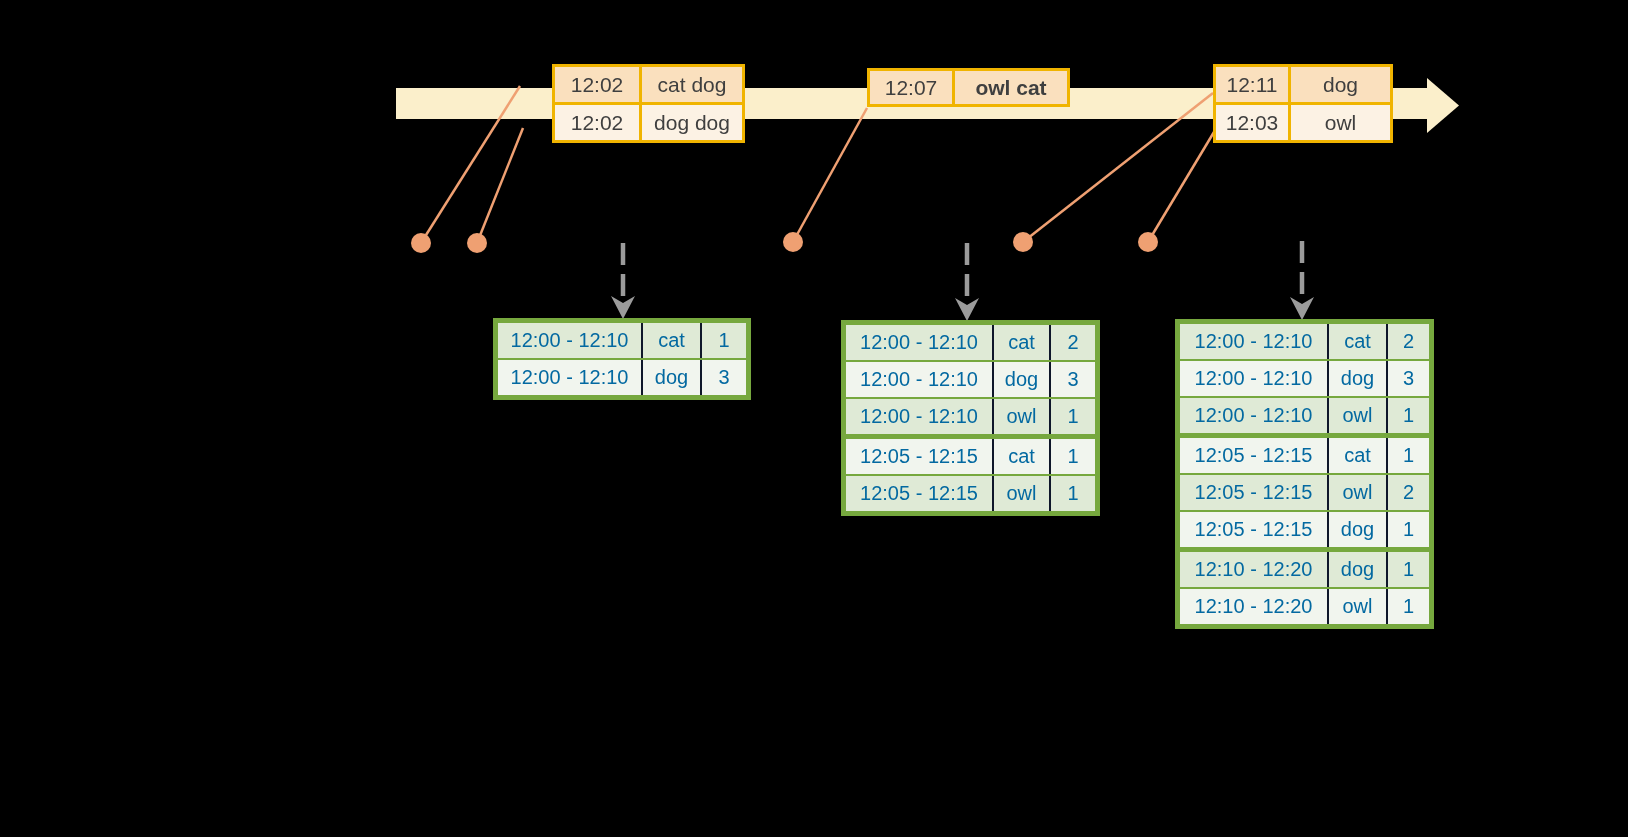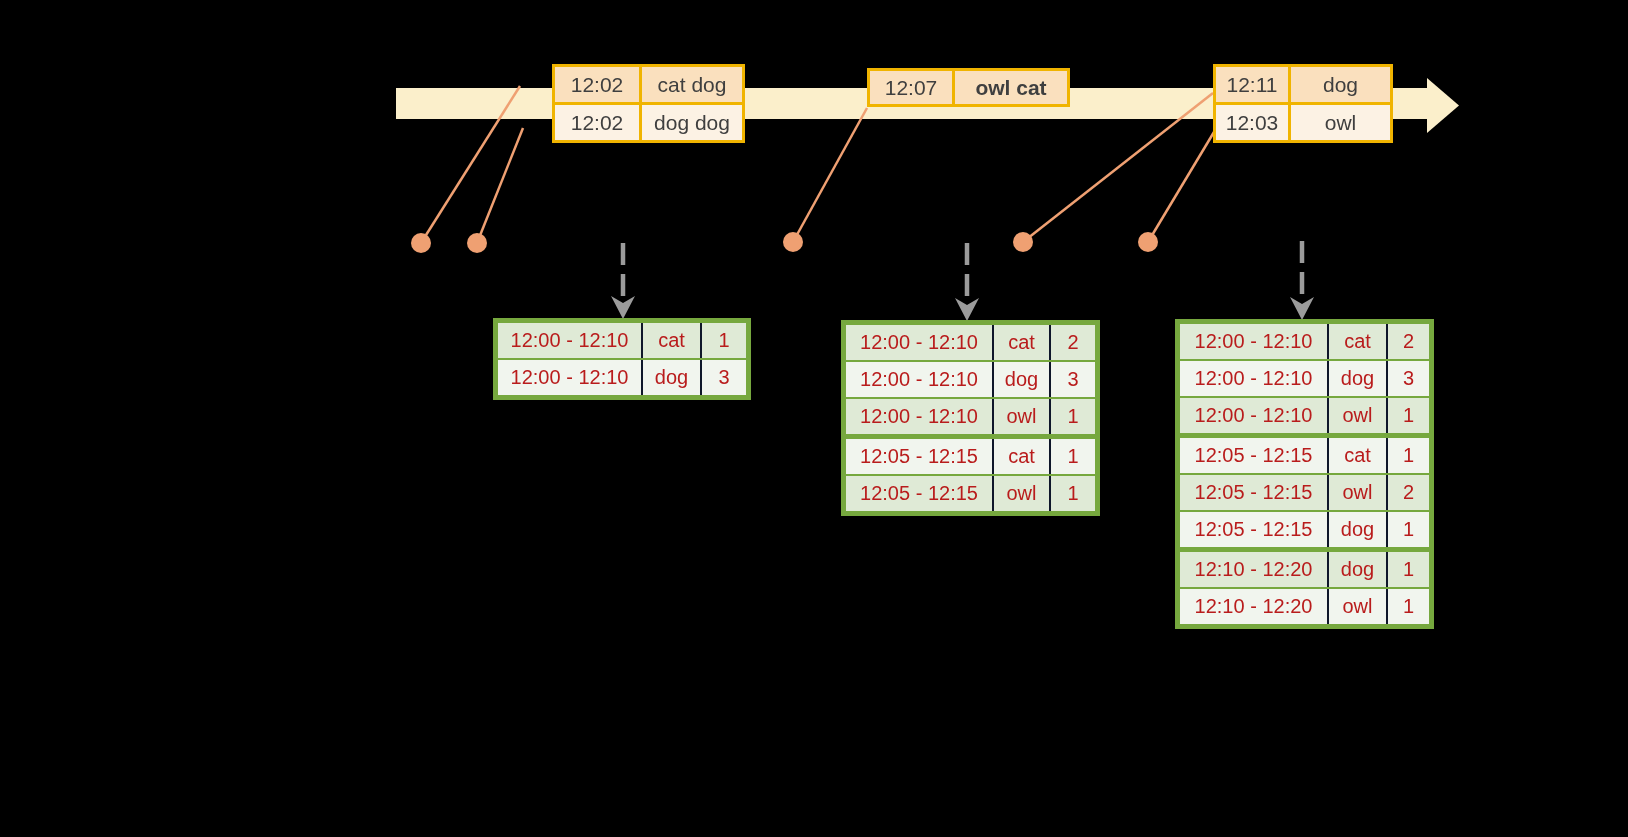--- a/index.html
+++ b/index.html
@@ -24,21 +24,21 @@
   .et3 { left:1213px; top:64px; }
   .et3 td { height:35px; } .et3 .c1 { width:72px; } .et3 .c2 { width:99px; }
 
   
   .rt { position:absolute; border:5px solid #76A83E; background:#76A83E; }
   .rt-row { display:flex; }
   .rt-row + .rt-row { border-top:2px solid #76A83E; }
   .rt-row.group { border-top:5px solid #76A83E; }
   .rt-cell {
     height:35px; line-height:35px; text-align:center;
-    font-size:20px; color:#b91c1c; overflow:hidden;
+    font-size:20px; color:#0369a1; overflow:hidden;
   }
   .rt-cell + .rt-cell { border-left:2px solid #0f172a; }
   .dark  { background:#DFEAD6; }
   .light { background:#F1F5EE; }
   .rt1 { left:493px; top:318px; }
   .rt1 .w { width:143px; } .rt1 .k { width:57px; } .rt1 .v { width:44px; }
   .rt2 { left:841px; top:320px; }
   .rt2 .w { width:146px; } .rt2 .k { width:55px; } .rt2 .v { width:44px; }
   .rt3 { left:1175px; top:319px; }
   .rt3 .w { width:147px; } .rt3 .k { width:57px; } .rt3 .v { width:41px; }

